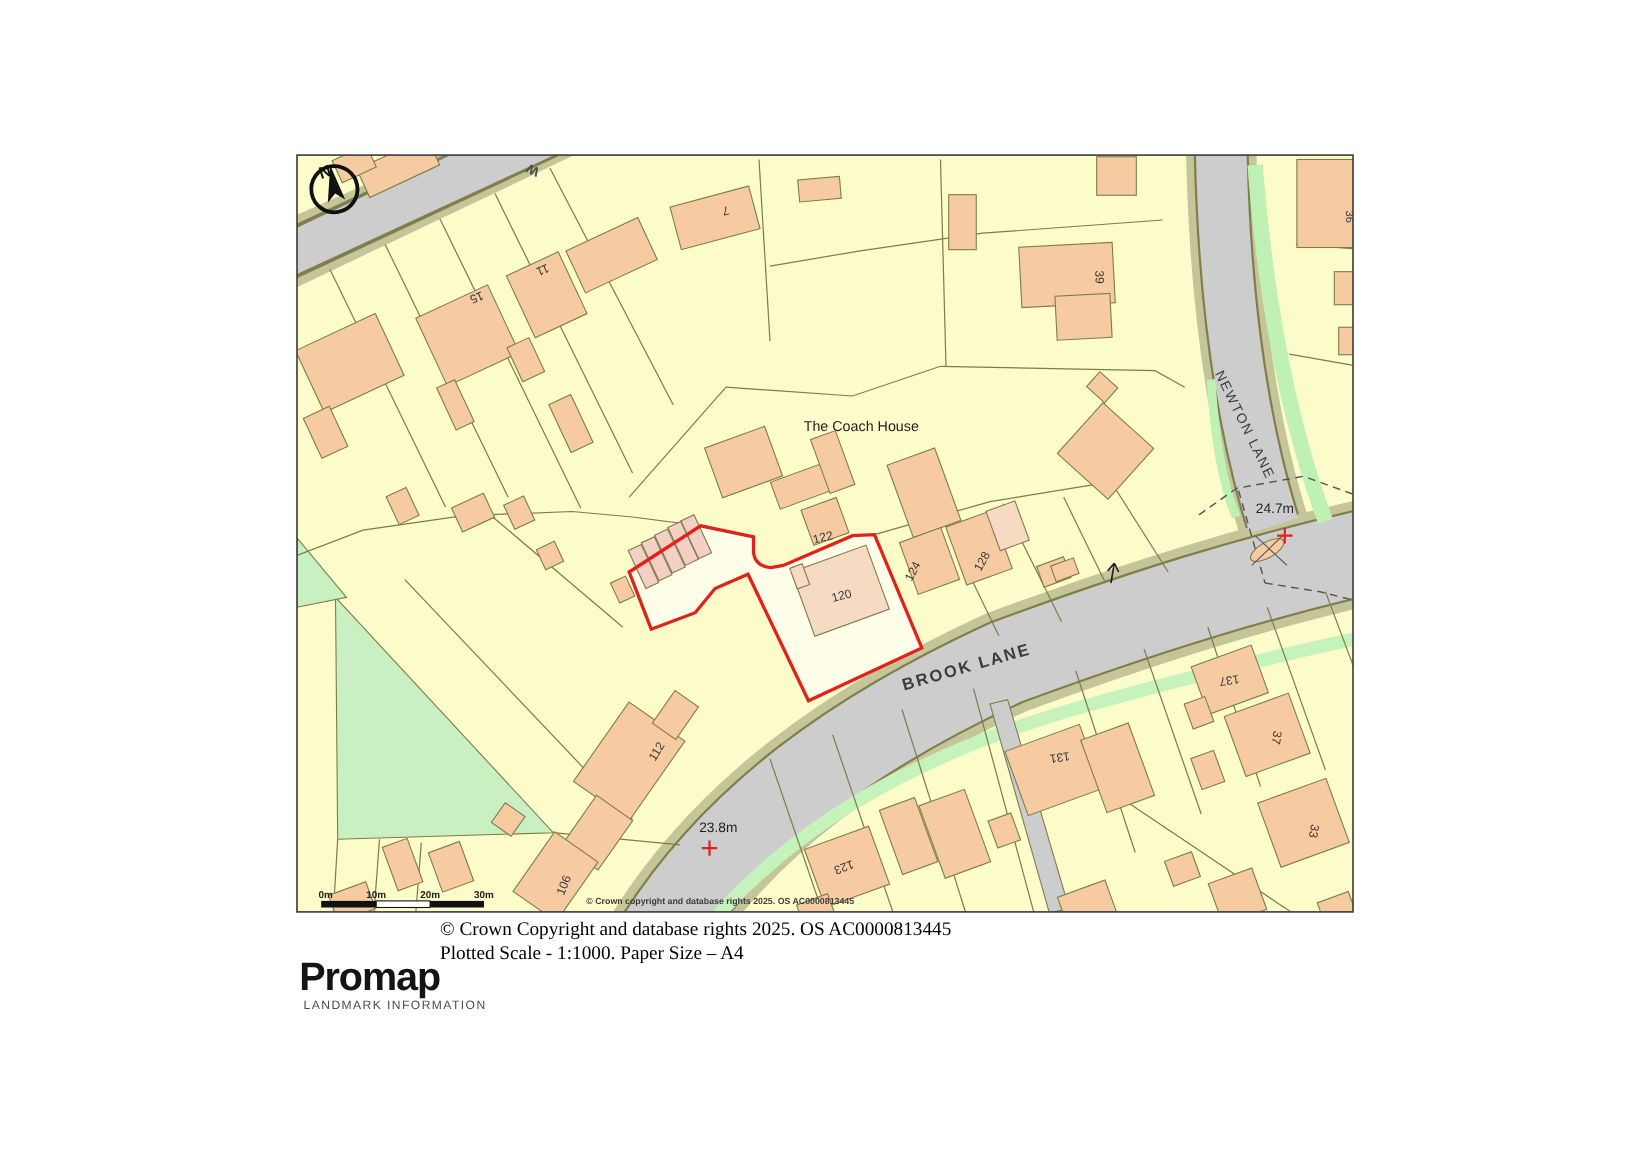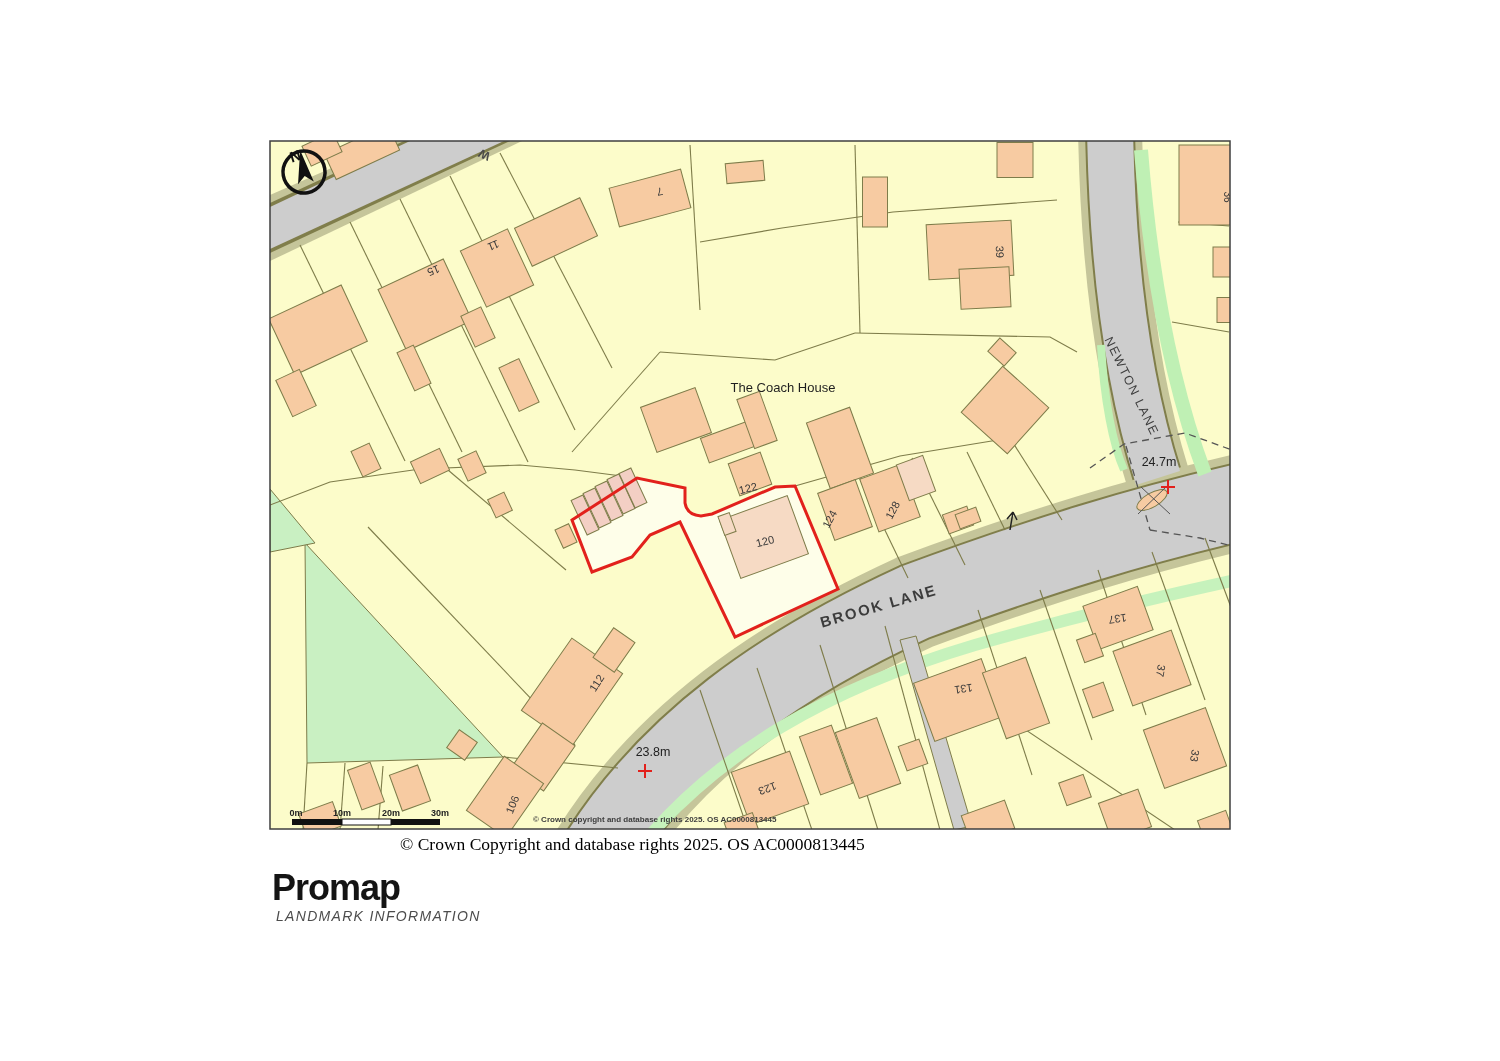--- a/index.html
+++ b/index.html
@@ -3,22 +3,22 @@
 <meta charset="utf-8">
 <style>
   html,body{margin:0;padding:0;background:#ffffff;}
   .page{position:relative;width:1500px;height:1061px;background:#ffffff;overflow:hidden;
         font-family:"Liberation Sans",sans-serif;}
   svg text{font-family:"Liberation Sans","DejaVu Sans",sans-serif;}
   .map-svg{position:absolute;left:0;top:0;}
   
   .footer-logo{position:absolute;left:272px;top:870px;width:130px;}
   .logo-word{font-weight:bold;font-size:36px;line-height:36px;letter-spacing:-1px;color:#141414;}
-  .logo-sub{margin-top:2px;font-size:14px;letter-spacing:1.3px;color:#4c4c4c;white-space:nowrap;
-            display:flex;align-items:center;gap:4px;font-style:italic;}
+  .logo-sub{margin-top:2px;font-size:11px;letter-spacing:1.3px;color:#4c4c4c;white-space:nowrap;
+            display:flex;align-items:center;gap:4px;}
   .logo-dot{width:8px;height:8px;border-radius:50%;background:#F7941E;display:inline-block;}
   .footer-text{position:absolute;left:400px;top:834px;font-family:"Liberation Serif",serif;
                font-size:17.5px;line-height:21.5px;color:#000;}
 </style>
 </head>
 <body>
 
 <div class="page">
 
   <svg class="map-svg" width="1500" height="1061" viewBox="0 0 1500 1061">
@@ -232,15 +232,16 @@
 
   <div class="footer-logo">
     <div class="logo-word">Promap</div>
     <div class="logo-sub">
       <span class="logo-dot"></span>
       <span>LANDMARK INFORMATION</span>
     </div>
   </div>
   <div class="footer-text">
     <div>© Crown Copyright and database rights 2025. OS AC0000813445</div>
+    <div>Plotted Scale - 1:1000. Paper Size – A4</div>
   </div>
 
 </div>
 
 </body></html>

